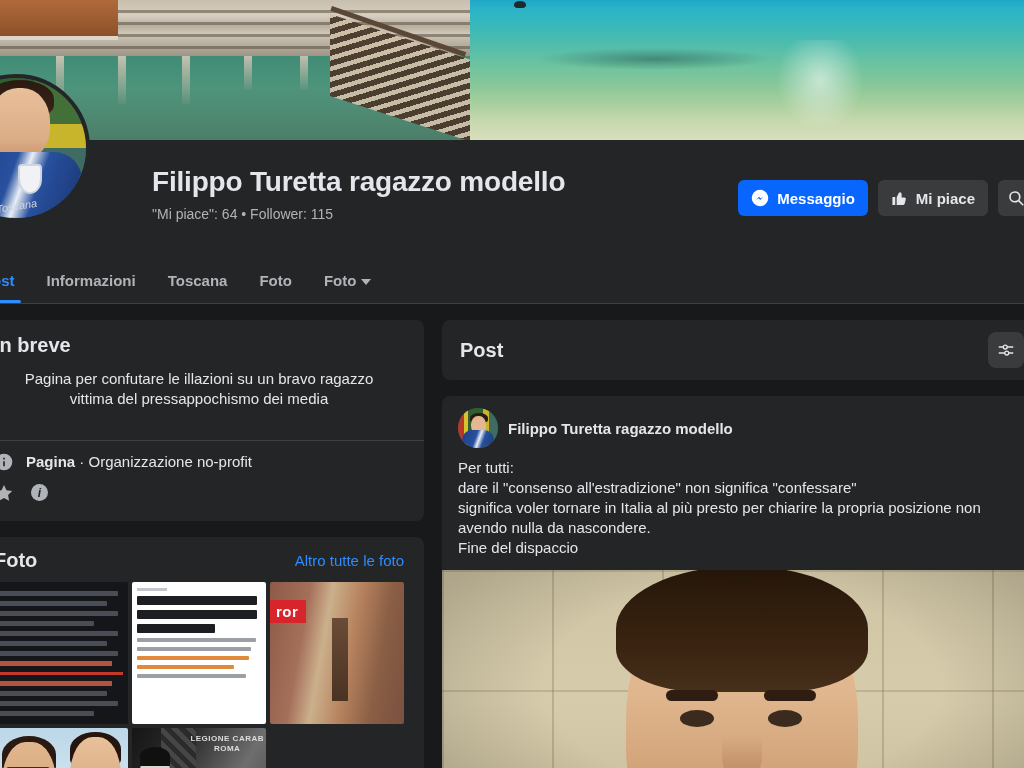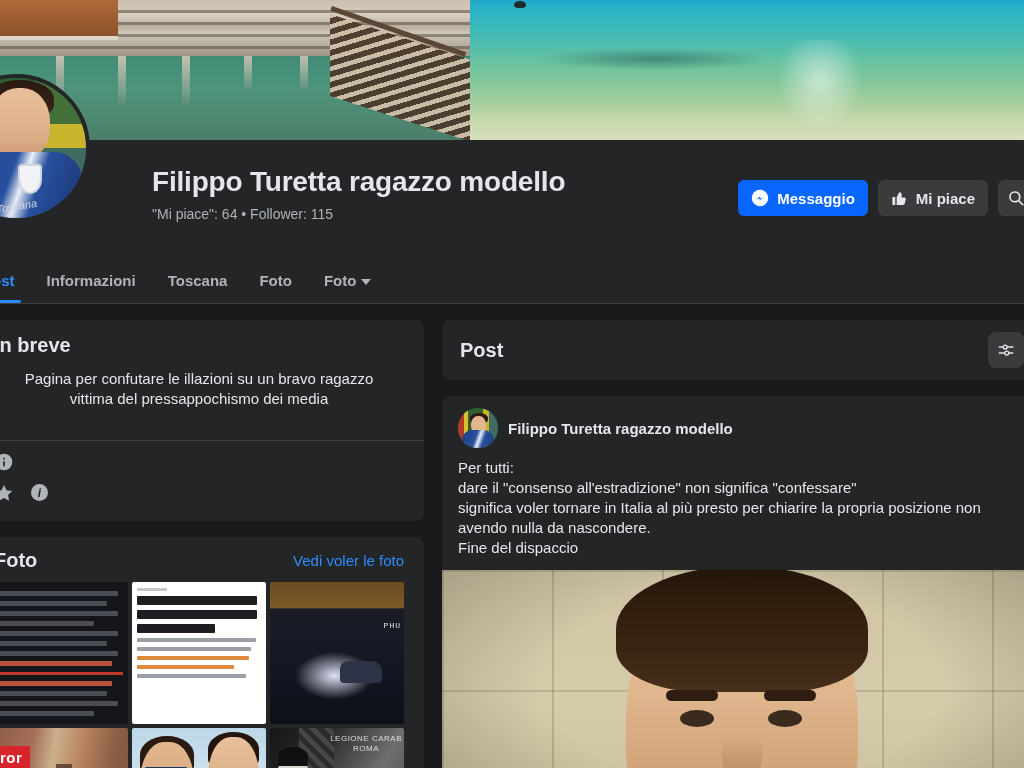--- a/index.html
+++ b/index.html
@@ -244,21 +244,21 @@
     border-radius:50% 50% 18% 18%; background:#2a1a11; }
   .t5 .glass { position:absolute; left:9%; top:28%; width:33%; height:10%;
     background:#17335e; border-radius:3px; }
   .t5 .f2 { position:absolute; right:5%; top:7%; width:38%; height:62%;
     border-radius:44% 44% 40% 40%; background: linear-gradient(#e8c099,#cfa078); }
   .t5 .f2h { position:absolute; right:5%; top:3%; width:38%; height:24%;
     border-radius:50% 50% 18% 18%; background:#24150e; }
   
   .t6 { background: linear-gradient(120deg,#151515 0%,#2d2d2d 30%,#6e6e6e 62%,#3c3c3c 100%); }
   .t6 .plaque { position: absolute; right: 2px; top: 6px; color: #dcdcdc;
-    font-size: 8px; line-height: 10px; text-align: center; letter-spacing: .5px; }
+    font-size: 8px; line-height: 10px; text-align: center; letter-spacing: .5px; font-weight: bold; }
   .t6 .head { position: absolute; border-radius: 50%; background: #d8d5cf; }
   .t6 .cap { position: absolute; border-radius: 50% 50% 0 0; background: #101010; }
   .t6 .grid { position:absolute; left:22%; top:0; width:26%; height:58%;
     background: repeating-linear-gradient(45deg,#2b2b2b 0 5px,#464646 5px 10px); }
 
   
   .post-head {
     display: flex; align-items: center; justify-content: space-between;
     padding: 12px 18px;
   }
@@ -431,35 +431,38 @@
           <div class="card-title">In breve</div>
           <div class="about-desc">Pagina per confutare le illazioni su un bravo ragazzo vittima del pressappochismo dei media</div>
         </div>
         <div class="divider"></div>
         <div class="info-row">
           <span class="ico">
             <svg viewBox="0 0 24 24">
                 <path d="M12 2a10 10 0 100 20 10 10 0 000-20zm1 15h-2v-6h2v6zm0-8h-2V7h2v2z"></path>
               </svg>
           </span>
+          <span>
+            <b>Pagina</b><span> · Organizzazione no-profit</span>
+          </span>
         </div>
         <div class="info-row" style="padding-bottom:18px">
           <span class="ico">
             <svg viewBox="0 0 24 24">
                 <path d="M12 2.5l3 6.2 6.8 1-4.9 4.8 1.2 6.8L12 18l-6.1 3.3 1.2-6.8L2.2 9.7l6.8-1z"></path>
               </svg>
           </span>
           <span class="info-badge">i</span>
         </div>
       </div>
 
       <div class="card">
         <div class="photos-head">
           <div class="card-title">Foto</div>
-          <div class="link">Vedi voler le foto</div>
+          <div class="link">Altro tutte le foto</div>
         </div>
         <div class="photo-grid">
 
           <div class="thumb t1">
             <div class="ln w9"></div>
               <div class="ln w8"></div>
               <div class="ln w9"></div>
             <div class="ln w7"></div>
               <div class="ln w9"></div>
               <div class="ln w8"></div>
@@ -477,24 +480,20 @@
             <div class="h w9"></div>
               <div class="h w9"></div>
               <div class="h w6"></div>
             <div class="p" style="width:96%"></div>
             <div class="p" style="width:92%"></div>
             <div class="p o" style="width:90%"></div>
             <div class="p o" style="width:78%"></div>
             <div class="p" style="width:88%"></div>
           </div>
 
-          <div class="thumb t3">
-            <div class="car"></div>
-            <div class="lbl">PHU</div>
-          </div>
 
           <div class="thumb t4">
             <div class="door"></div>
             <div class="banner">ror</div>
           </div>
 
           <div class="thumb t5">
             <div class="f1h"></div>
               <div class="f1"></div>
               <div class="glass"></div>

